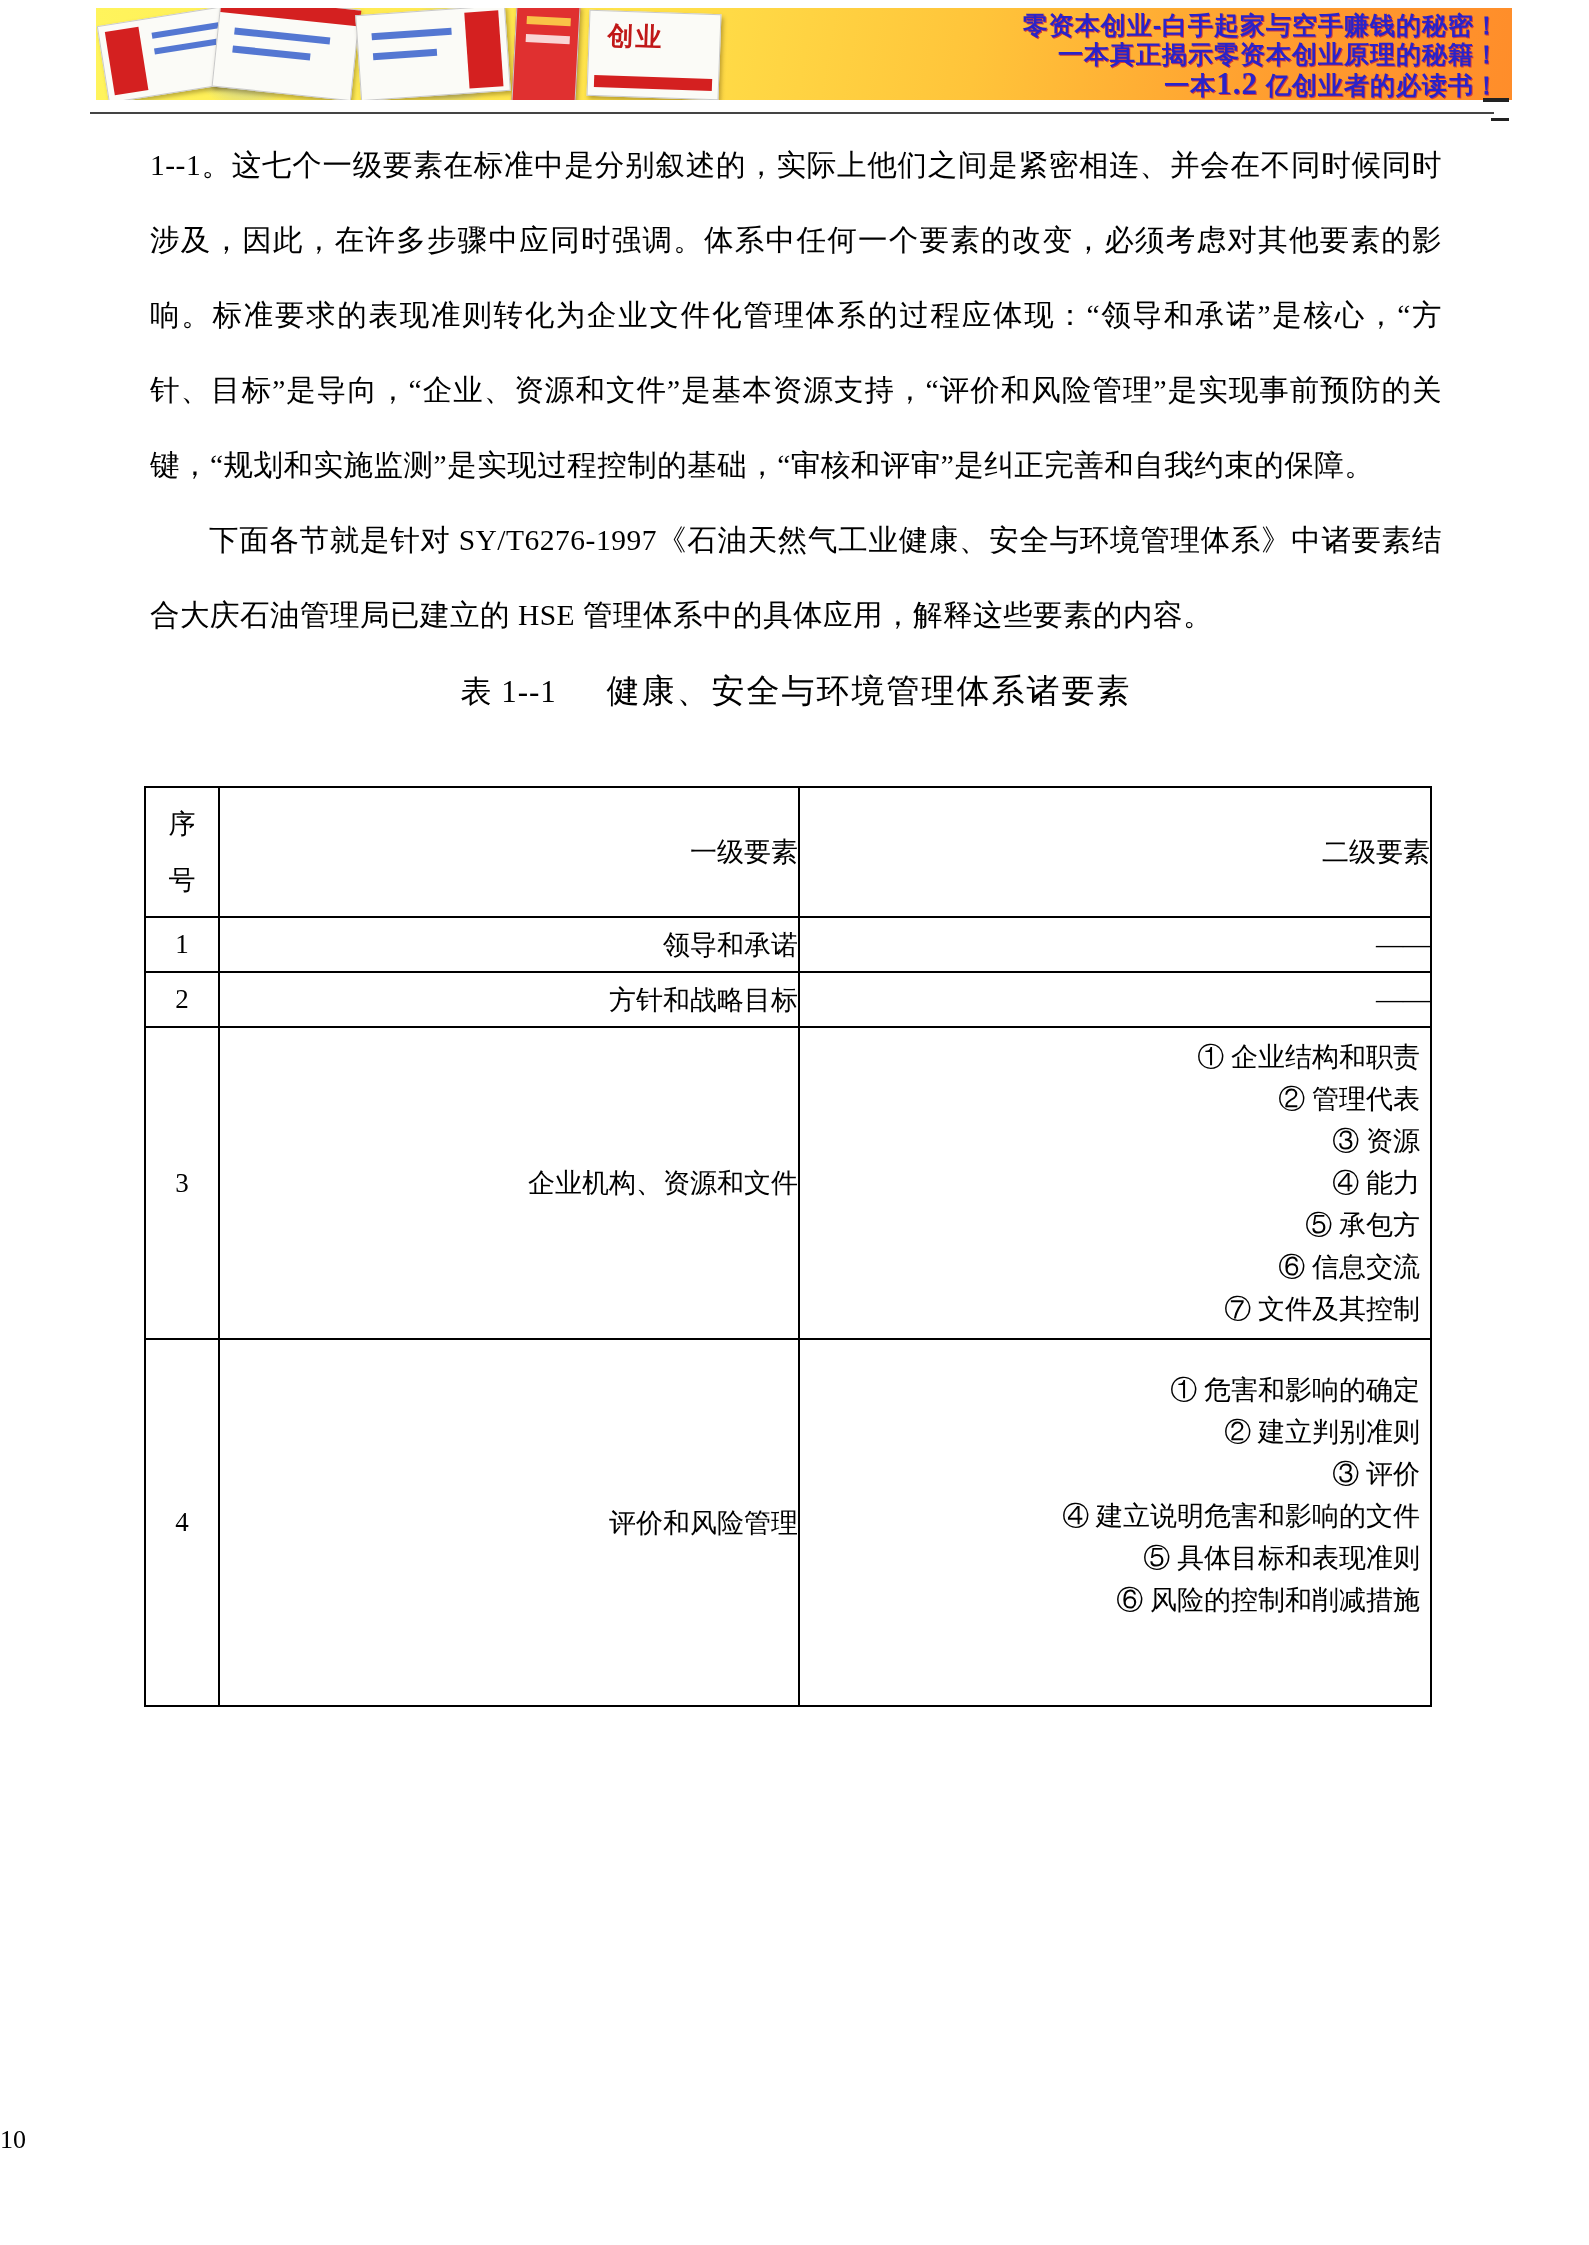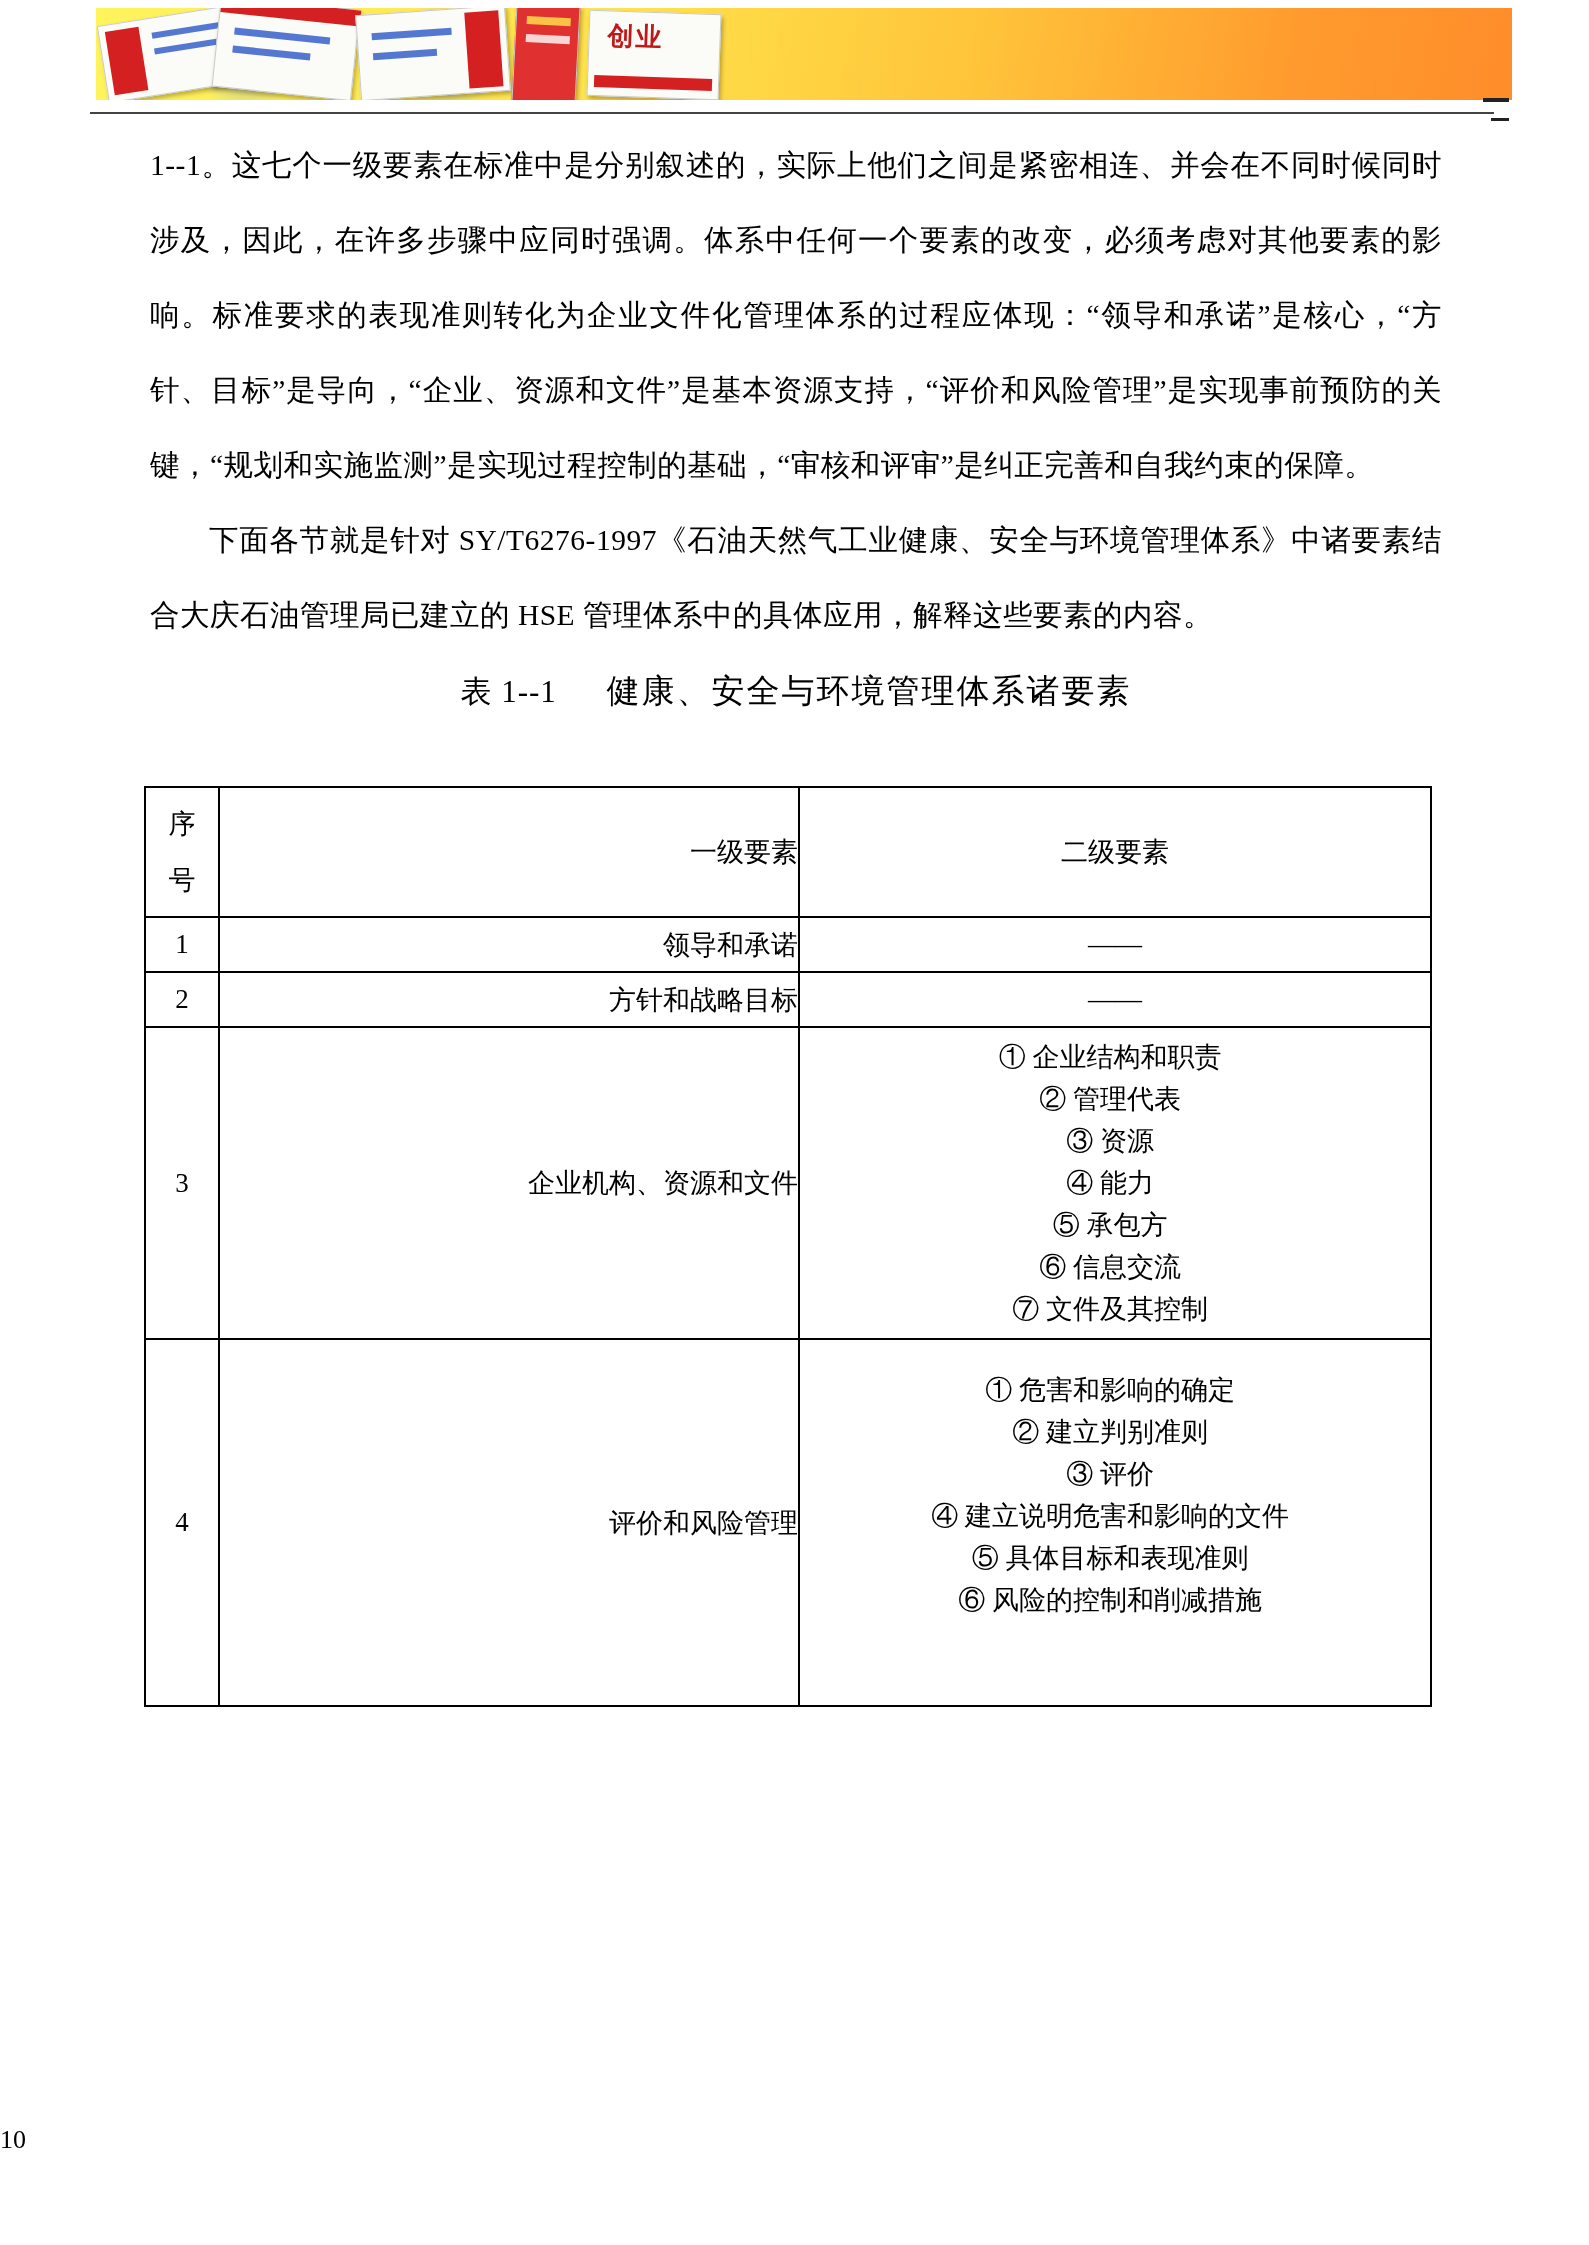--- a/index.html
+++ b/index.html
@@ -65,21 +65,21 @@
   }
 
   
   .hse-table {
     margin-top:72px; margin-left:-6px;
     border-collapse:collapse; table-layout:fixed; width:1286px;
   }
   .hse-table td { border:2px solid #000; font-size:27px; vertical-align:middle; }
   .col-no  { width:74px;  text-align:center; }
   .col-l1  { width:580px; text-align:right; }
-  .col-l2  { width:632px; text-align:center; }
+  .col-l2  { width:632px; text-align:right; }
   .hdr-row td { height:130px; }
   .hdr-no span { display:inline-block; width:1em; word-break:break-all; line-height:56px; }
   .row-small td { height:55px; }
   .l2-list { padding:8px 10px 8px 0; }
   .l2-line { line-height:42px; white-space:nowrap; }
   .row4 .l2-list { padding-bottom:84px;margin-top:21px; }
 
   .page-number {
     position:absolute; bottom:90px; left:0; width:100%;
     font-size:26px;
@@ -117,20 +117,25 @@
         <div class="blue-mark" style="left:10px; top:12px; width:44px; height:8px; background:#ffe94d;"></div>
         <div class="blue-mark" style="left:10px; top:30px; width:44px; height:8px; background:#ffffff;"></div>
       </div>
 
       <div class="book" style="left:492px; top:4px; width:132px; height:86px; transform:rotate(2deg);">
         <div class="red-strip" style="left:6px; top:64px; width:118px; height:12px;"></div>
         <span class="book-cn" style="left:18px; top:10px;">创业</span>
       </div>
     </div>
 
+    <div class="banner-text">
+      <div class="banner-line">零资本创业-白手起家与空手赚钱的秘密！</div>
+      <div class="banner-line">一本真正揭示零资本创业原理的秘籍！</div>
+      <div class="banner-line"><span>一本</span><span class="big-num">1.2</span><span> 亿创业者的必读书！</span></div>
+    </div>
   </div>
 
   <div class="banner-dash"></div>
   <div class="banner-underline"></div>
   <div class="banner-dash2"></div>
 
   <div class="content">
 
     <p class="para">1--1。这七个一级要素在标准中是分别叙述的，实际上他们之间是紧密相连、并会在不同时候同时涉及，因此，在许多步骤中应同时强调。体系中任何一个要素的改变，必须考虑对其他要素的影响。标准要求的表现准则转化为企业文件化管理体系的过程应体现：“领导和承诺”是核心，“方针、目标”是导向，“企业、资源和文件”是基本资源支持，“评价和风险管理”是实现事前预防的关键，“规划和实施监测”是实现过程控制的基础，“审核和评审”是纠正完善和自我约束的保障。</p>
 

